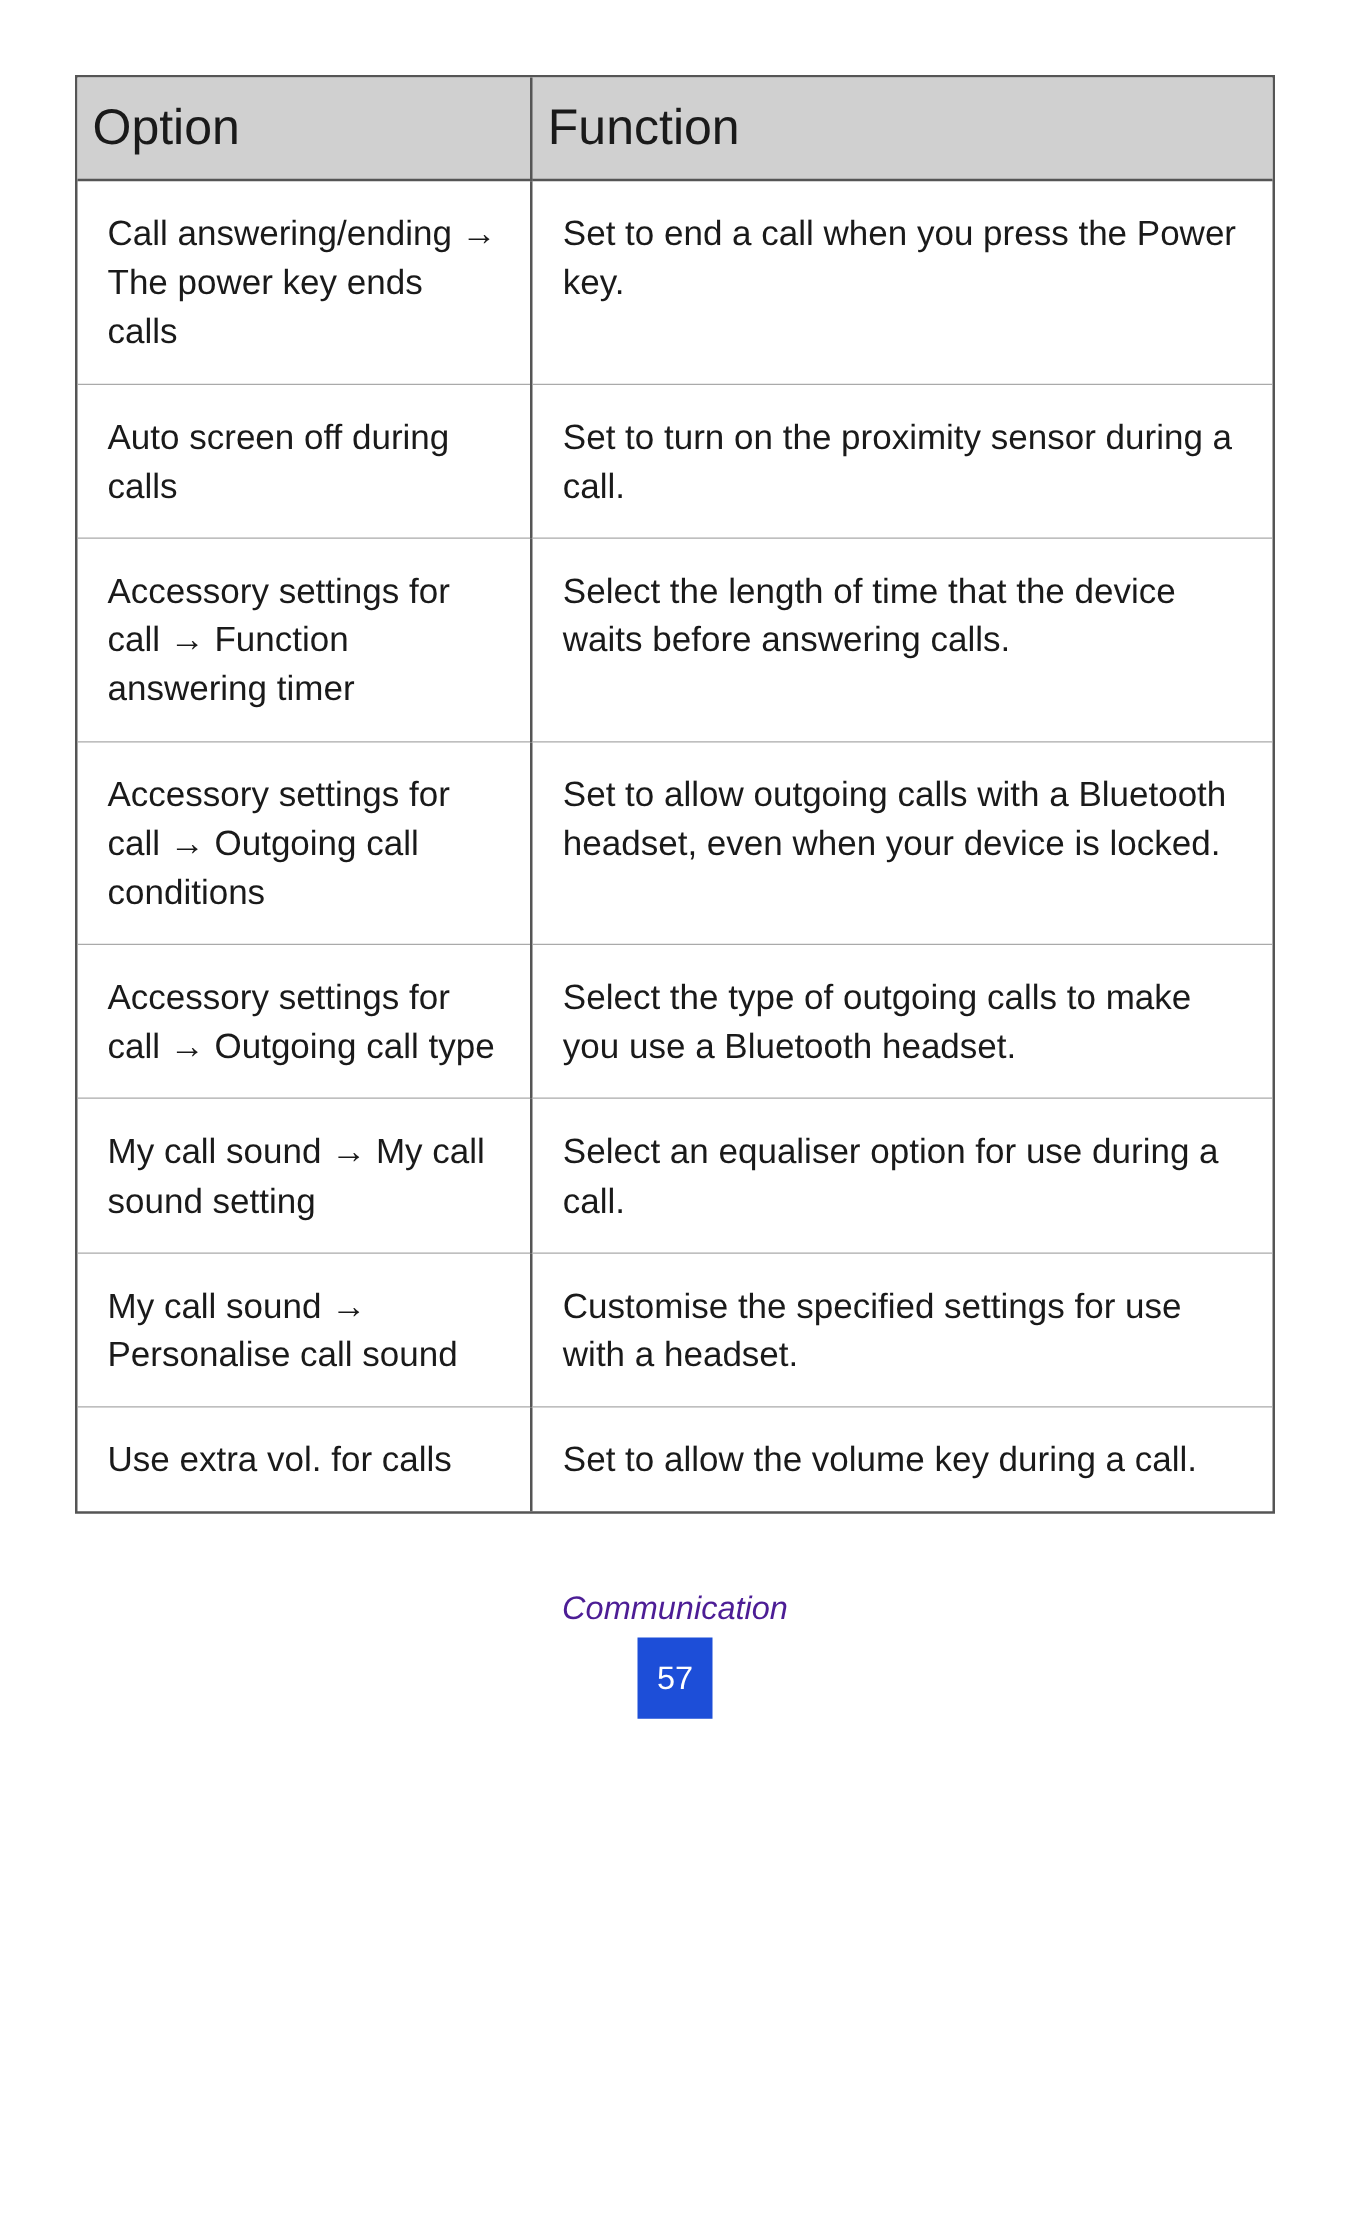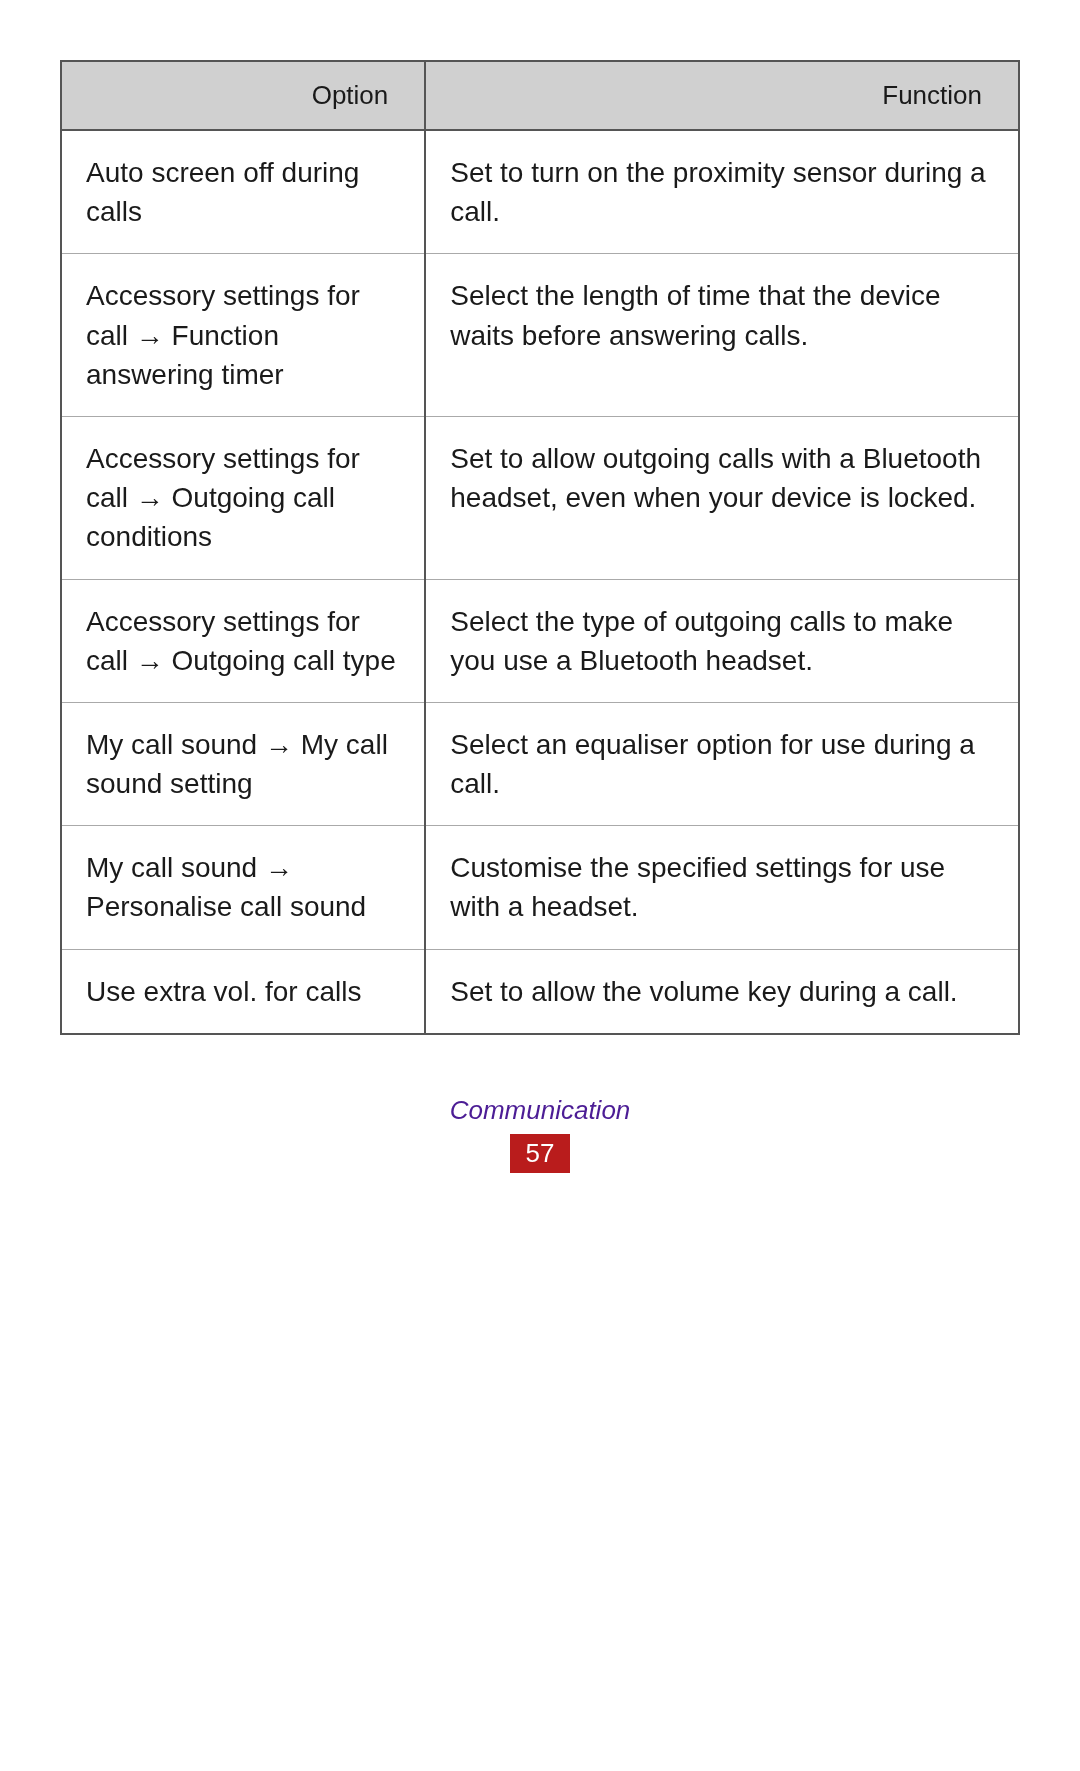--- a/index.html
+++ b/index.html
@@ -29,24 +29,24 @@
     table {
       width: 100%;
       border-collapse: collapse;
     }
 
     thead tr {
       background-color: #d0d0d0;
     }
 
     thead th {
-      padding: 18px 36px;
-      text-align: right;
+      padding: 18px 12px;
+      text-align: left;
       font-weight: normal;
-      font-size: 26px;
+      font-size: 40px;
       border-bottom: 2px solid #555;
     }
 
     thead th:first-child {
       width: 38%;
       border-right: 2px solid #555;
     }
 
     thead th:last-child {
       width: 62%;
@@ -80,39 +80,43 @@
     .footer-text {
       font-style: italic;
       font-size: 26px;
       color: #4c1d95;
       display: block;
       margin-bottom: 8px;
     }
 
     .footer-page {
       display: inline-block;
-      background-color: #b91c1c;
+      background-color: #1d4ed8;
       color: #fff;
       font-size: 26px;
-      padding: 4px 16px;
+      padding: 17px 16px;
       font-style: normal;
     }
   </style>
 </head>
 <body>
 
 <div class="table-container">
   <table>
     <thead>
       <tr>
         <th>Option</th>
         <th>Function</th>
       </tr>
     </thead>
     <tbody id="table-body">
+    <tr>
+          <td>Call answering/ending → The power key ends calls</td>
+          <td>Set to end a call when you press the Power key.</td>
+        </tr>
         <tr>
           <td>Auto screen off during calls</td>
           <td>Set to turn on the proximity sensor during a call.</td>
         </tr>
         <tr>
           <td>Accessory settings for call → Function answering timer</td>
           <td>Select the length of time that the device waits before answering calls.</td>
         </tr>
         <tr>
           <td>Accessory settings for call → Outgoing call conditions</td>

